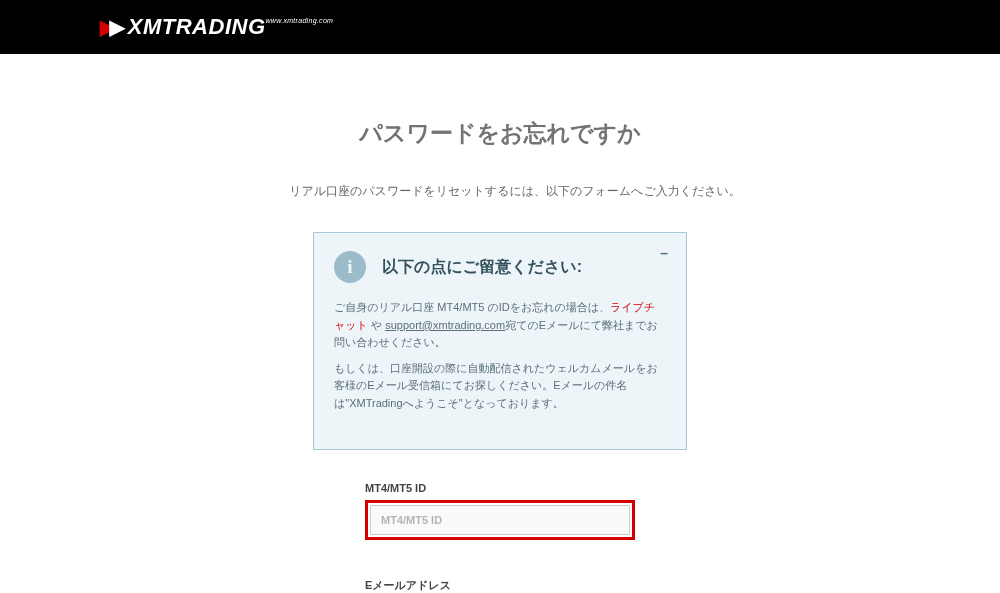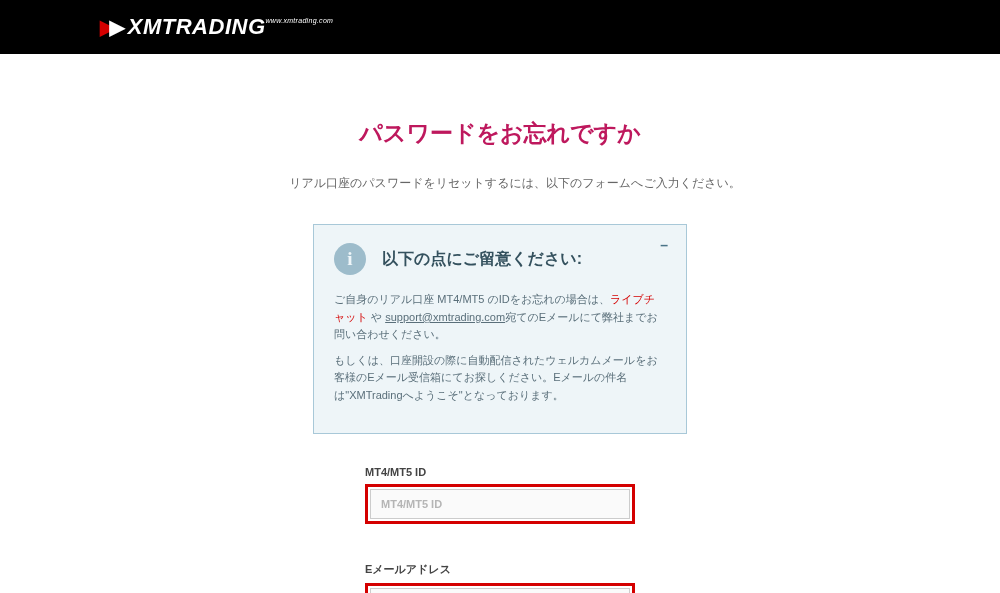--- a/index.html
+++ b/index.html
@@ -63,22 +63,22 @@
     }
     .main {
       display: flex;
       flex-direction: column;
       align-items: center;
       padding-top: 64px;
     }
     .page-title {
       font-size: 23px;
       font-weight: bold;
-      color: #be185d;
-      margin-bottom: 26px;
+      color: #737373;
+      margin-bottom: 34px;
     }
     .page-subtitle {
       font-size: 12px;
       color: #666;
       margin-bottom: 32px;
       margin-left: 30px;
     }
     .info-box {
       width: 374px;
       border: 1px solid #a8c8d8;
@@ -125,21 +125,21 @@
     }
     .info-body {
       font-size: 11px;
       color: #5a6f7a;
       line-height: 1.6;
     }
     .info-body p {
       margin-bottom: 8px;
     }
     .info-body p:last-child {
-      margin-bottom: 8px;
+      margin-bottom: 16px;
     }
     .info-body a {
       text-decoration: underline;
       color: #5a6f7a;
     }
     .live-chat {
       color: #d40000;
     }
     .form {
       width: 270px;

